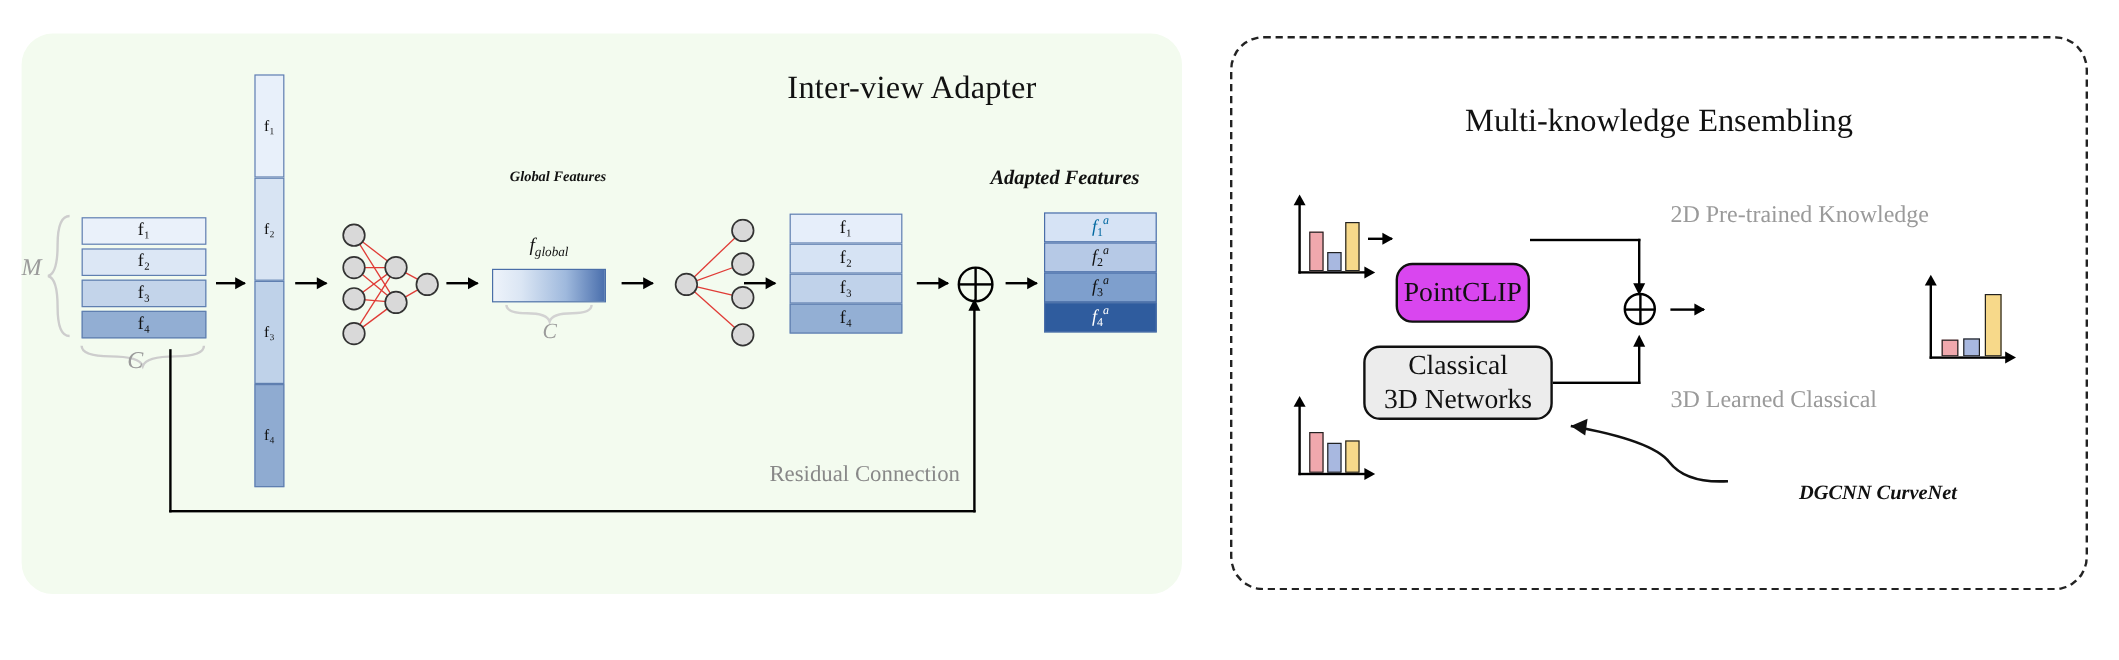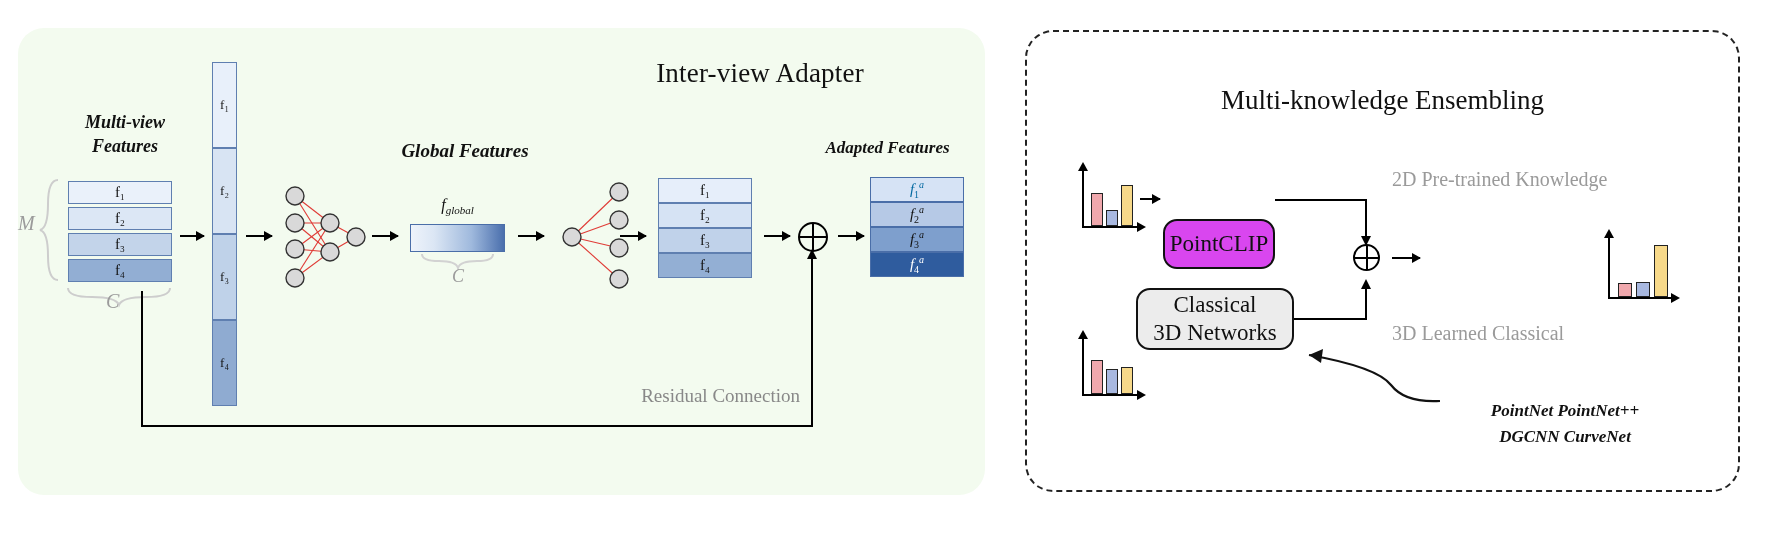--- a/index.html
+++ b/index.html
@@ -13,21 +13,21 @@
      background:#f3fbef;border-radius:26px;}
 
   #adapter-title{position:absolute;left:595px;top:58px;width:330px;
      text-align:center;font-size:27px;color:#111;letter-spacing:.2px;}
 
   .ital{font-style:italic;font-weight:bold;}
 
   #mv-label{position:absolute;left:55px;top:110px;width:140px;text-align:center;
      font-size:18px;line-height:1.35;color:#111;}
   #gf-label{position:absolute;left:385px;top:140px;width:160px;text-align:center;
-     font-size:19px;color:#111;}
+     font-size:12px;color:#111;}
   #af-label{position:absolute;left:800px;top:138px;width:175px;text-align:center;
      font-size:17px;color:#111;}
 
   
   #mv-stack{position:absolute;left:68px;top:181px;width:104px;}
   .mv-row{height:23px;border:1px solid #5f7fb0;box-sizing:border-box;
      display:flex;align-items:center;justify-content:center;
      font-size:15px;color:#111;margin-bottom:3px;}
   .mv-row:last-child{margin-bottom:0;}
   #lab-M{position:absolute;left:18px;top:212px;font-size:20px;color:#9b9b9b;font-style:italic;}
@@ -126,24 +126,20 @@
 </style>
 </head>
 <body>
 
 <div class="stage">
 
   <div id="left-panel" style="background: rgb(243, 251, 239);"></div>
 
   <div id="adapter-title">Inter-view Adapter</div>
 
-  <div id="mv-label">
-    <div class="ital">Multi-view</div>
-    <div class="ital">Features</div>
-  </div>
 
   <div id="gf-label" class="ital">Global Features</div>
   <div id="af-label" class="ital">Adapted Features</div>
 
   <div id="mv-stack">
     <div class="mv-row" style="background: rgb(234, 241, 250);">
         <span>f₁</span>
       </div>
     <div class="mv-row" style="background: rgb(220, 231, 245);">
         <span>f₂</span>
@@ -324,17 +320,16 @@
 
   <div class="gray-lab" style="left:1392px;top:168px">2D Pre-trained Knowledge</div>
   <div class="gray-lab" style="left:1392px;top:322px">3D Learned Classical</div>
 
   <svg style="position:absolute;left:1295px;top:345px" width="160" height="62">
     <path d="M145 56 Q110 58 96 40 Q82 22 14 10" fill="none" stroke="#111" stroke-width="2.2"></path>
     <polygon points="14,10 28,4 26,18" fill="#111"></polygon>
   </svg>
 
   <div id="netnames">
-    <div>PointNet  PointNet++</div>
     <div>DGCNN  CurveNet</div>
   </div>
 
 </div>
 
 </body></html>

